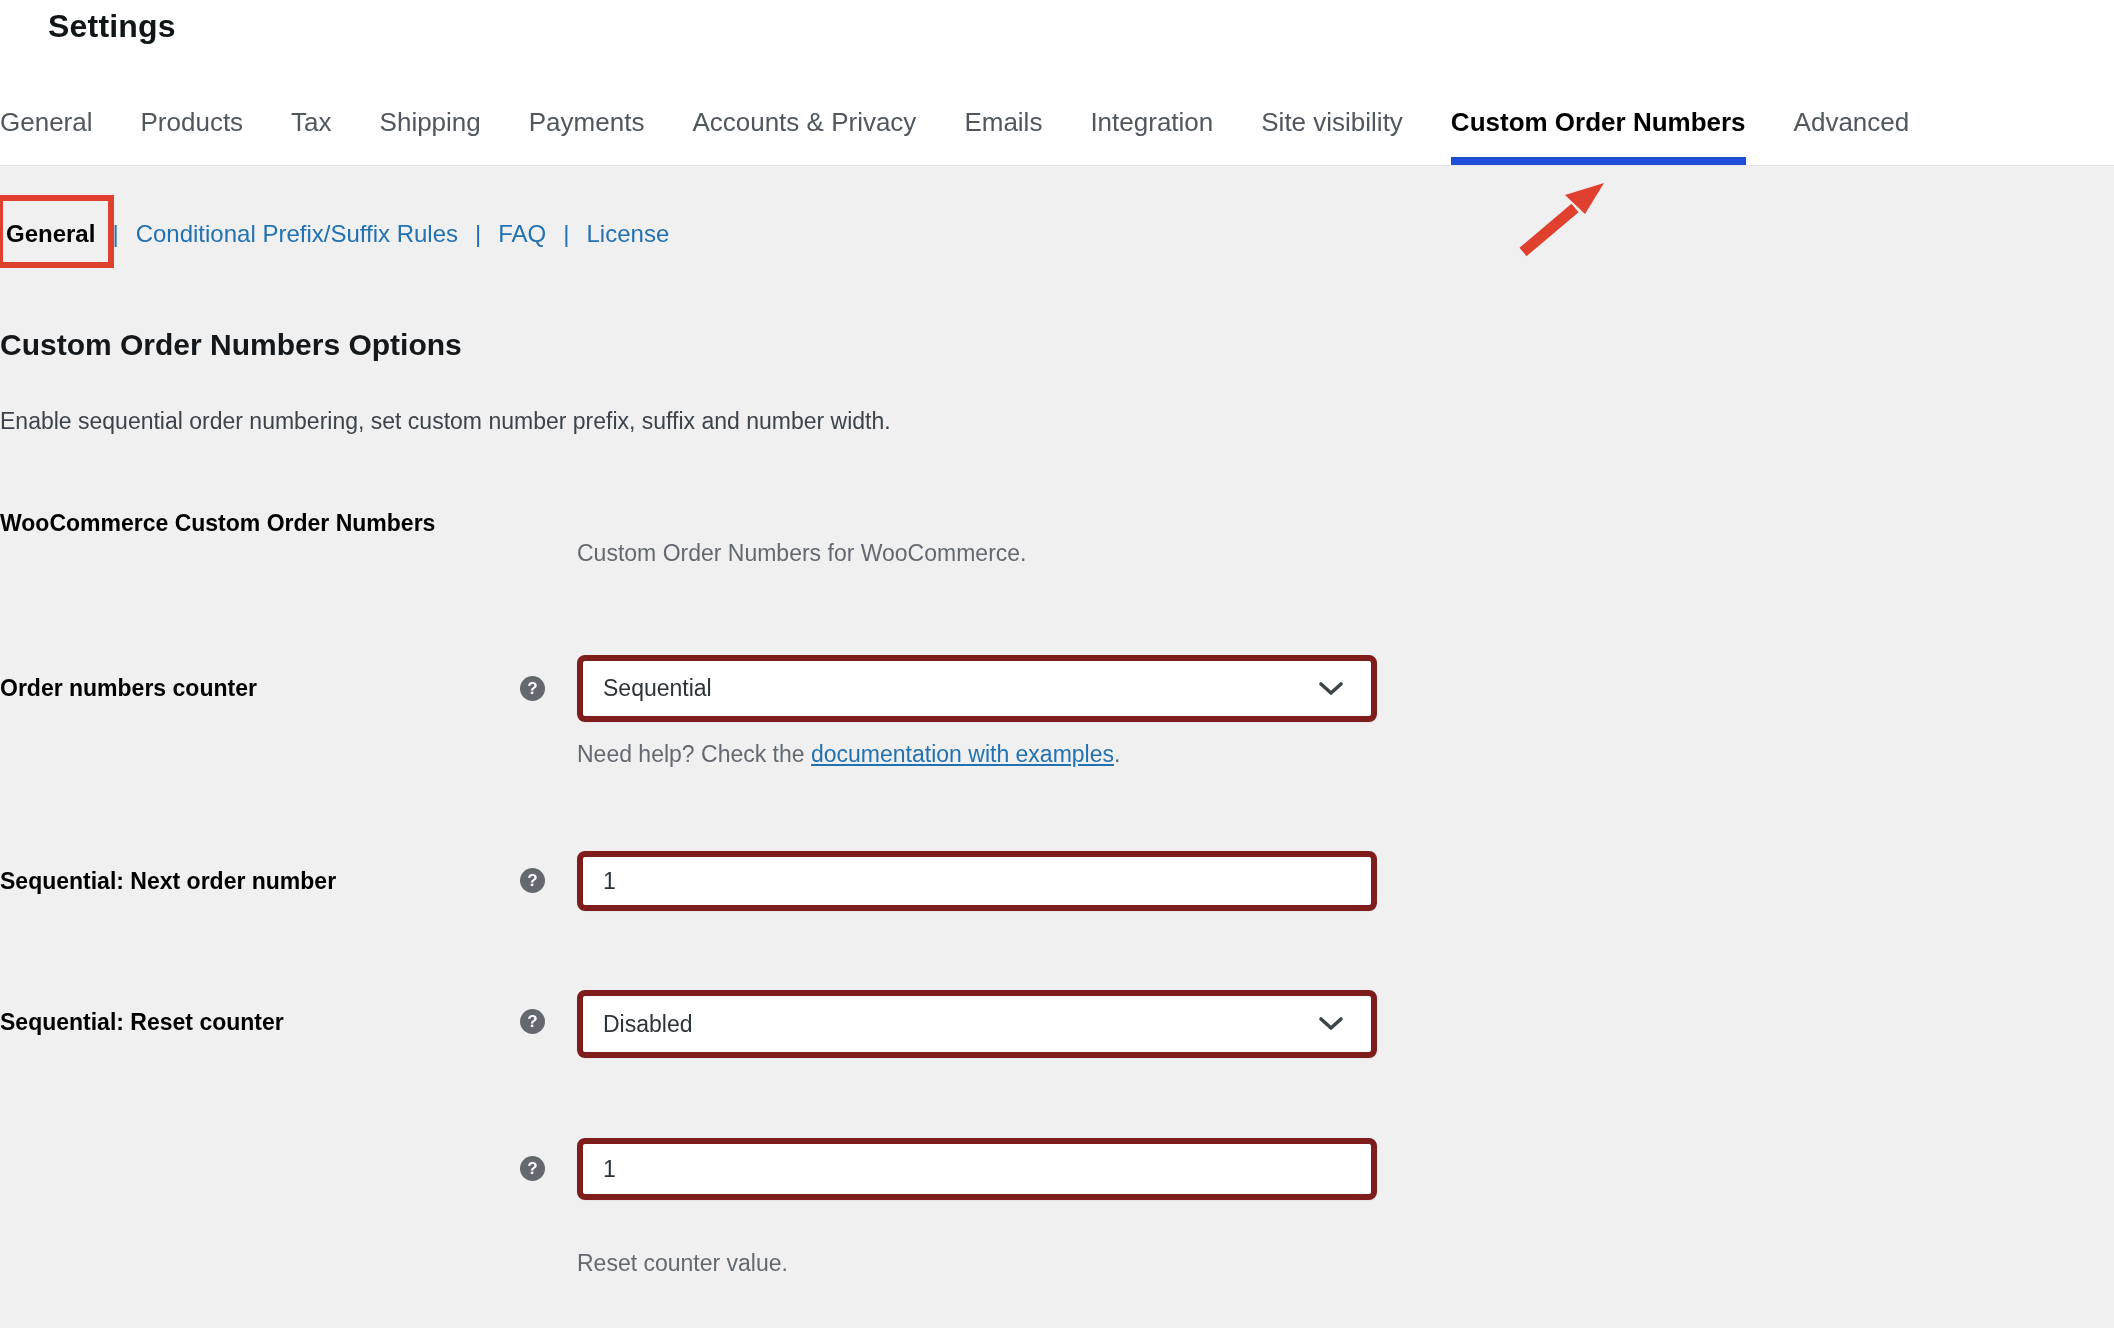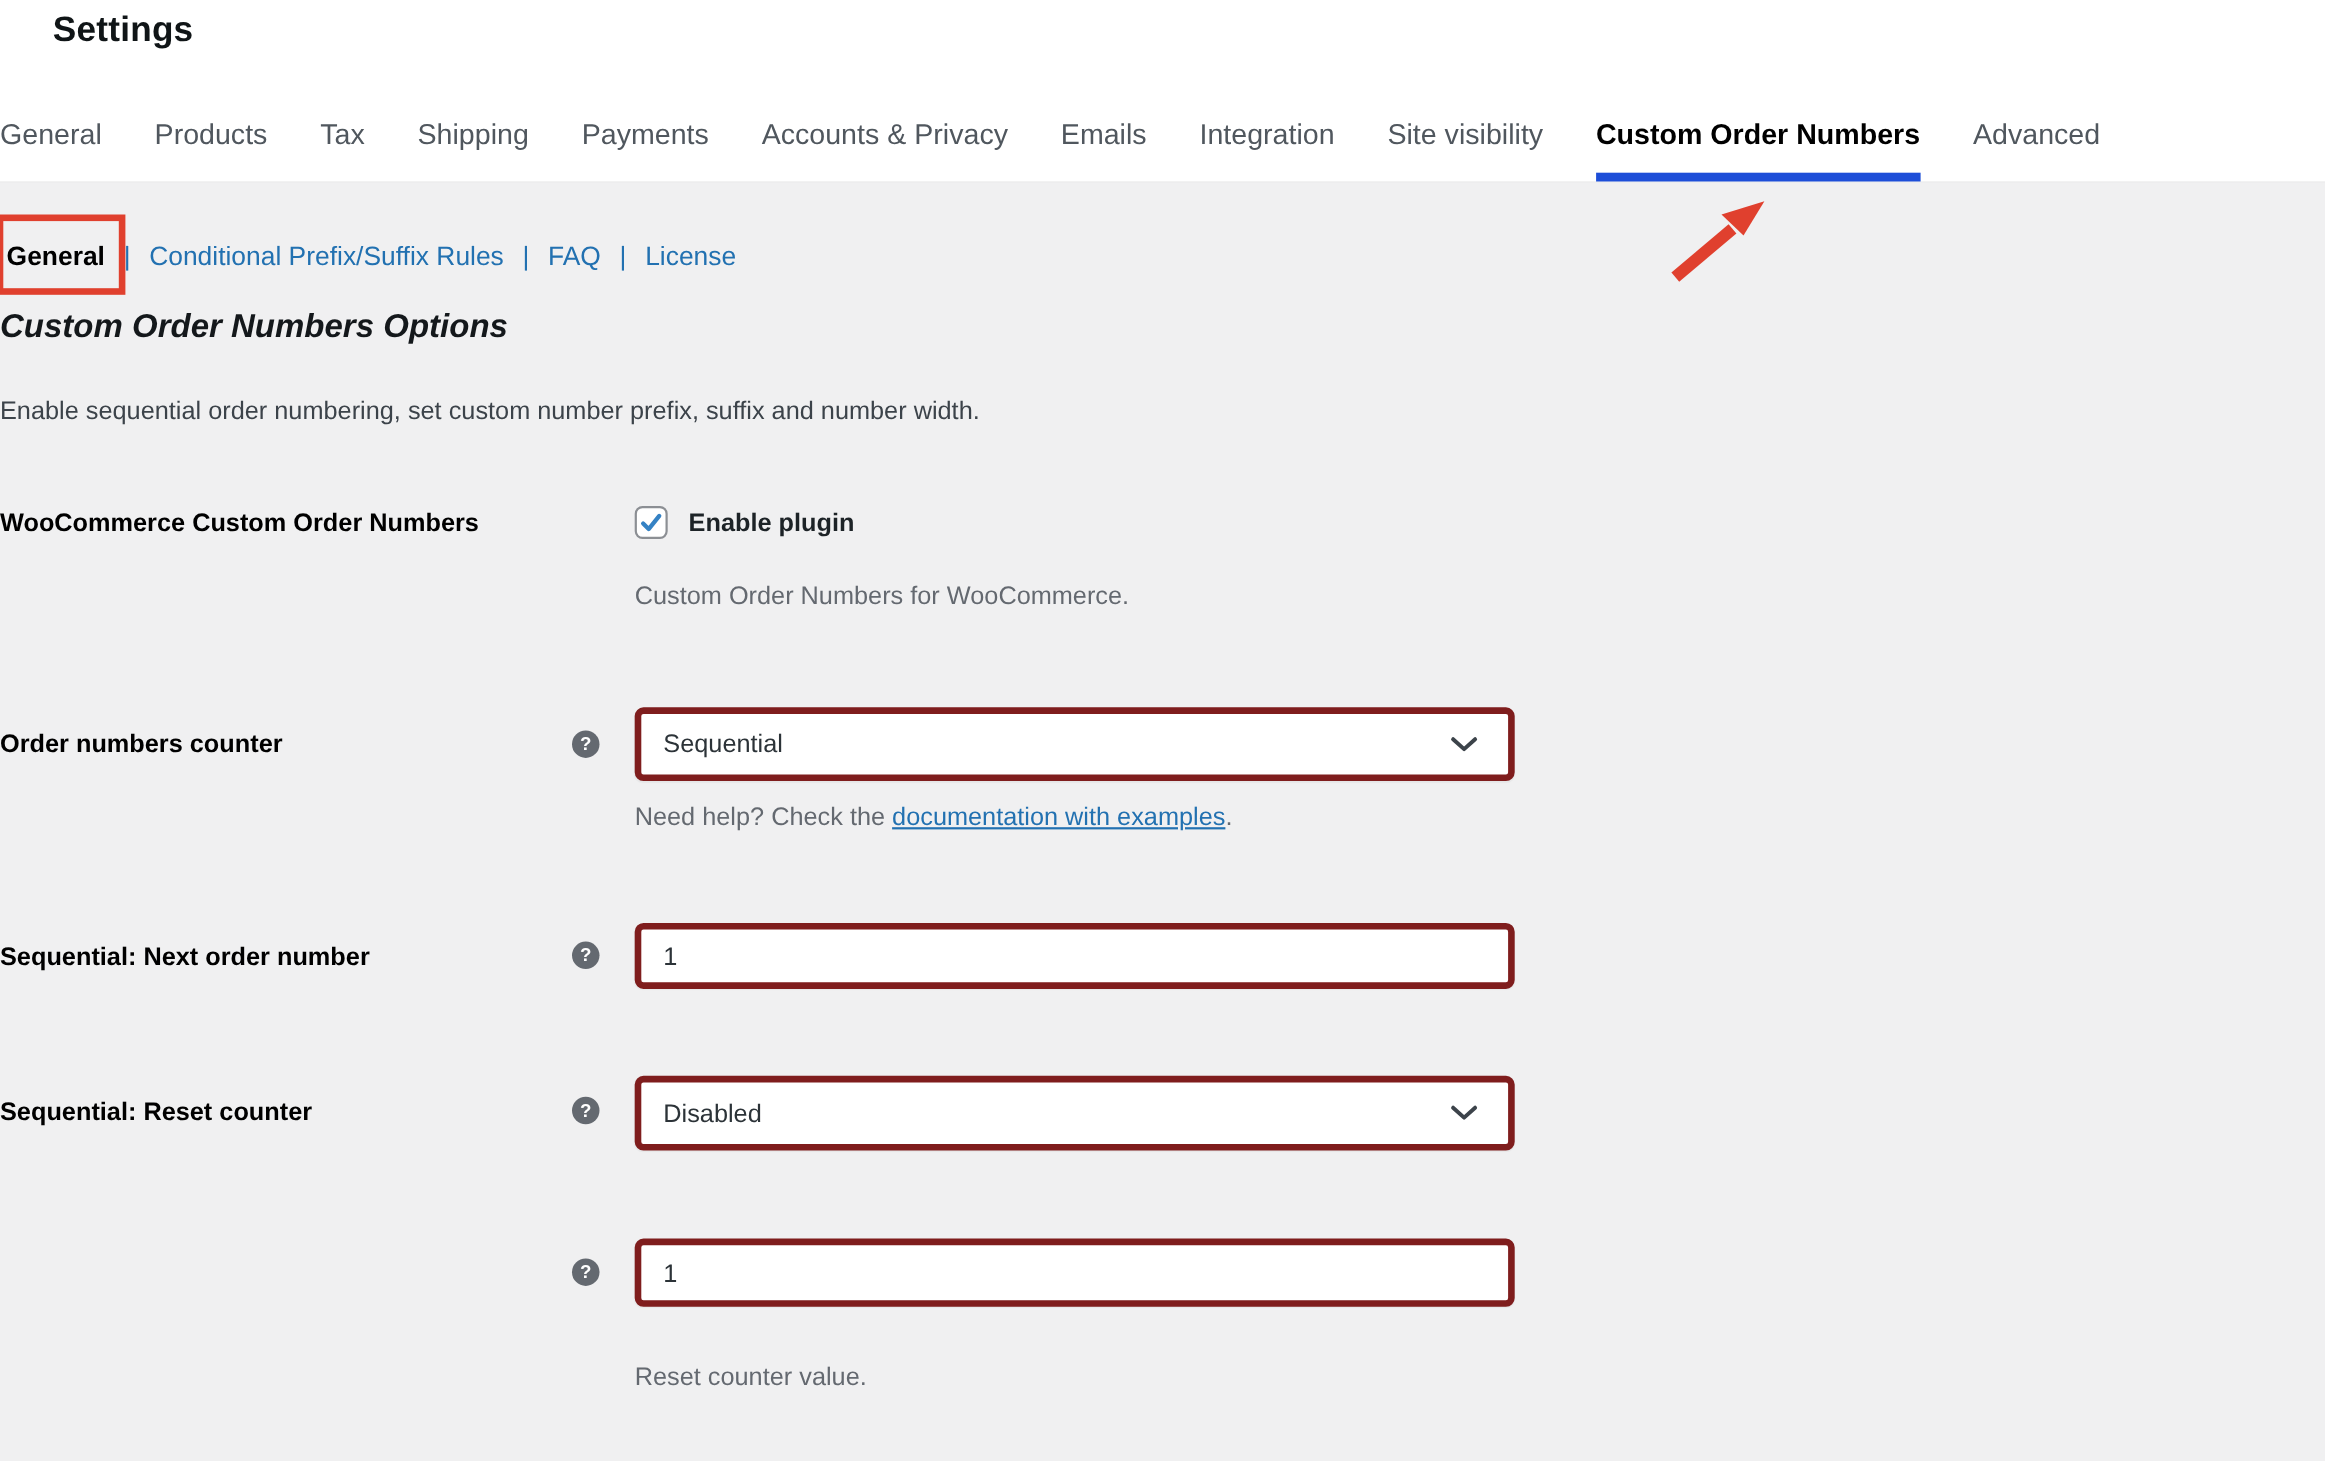--- a/index.html
+++ b/index.html
@@ -64,26 +64,25 @@
     align-items: center;
     gap: 17px;
     font-size: 24px;
     line-height: 32px;
   }
   .subnav-current { color: #000000; font-weight: 700; }
   .subnav-link { color: #2271b1; text-decoration: none; cursor: pointer; }
   .subnav-sep { color: #2271b1; }
 
   .section-heading {
-    margin-top: 28px;
+    margin-top: 76px;
     font-size: 30px;
     font-weight: 700;
     line-height: 38px;
     color: #14181b;
-    font-style: italic;
   }
   .section-desc {
     margin-top: 43px;
     font-size: 23px;
     line-height: 28px;
     color: #3c434a;
   }
 
   
   .row {
@@ -225,28 +224,20 @@
     <a class="subnav-link">License</a>
   </div>
 
   <h2 class="section-heading">Custom Order Numbers Options</h2>
   <p class="section-desc">Enable sequential order numbering, set custom number prefix, suffix and number width.</p>
 
   <div class="row row-enable">
     <div class="flabel">WooCommerce Custom Order Numbers</div>
     <div></div>
     <div class="field-col">
-      <div class="checkbox-line">
-        <span class="checkbox">
-          <svg width="22" height="22" viewBox="0 0 24 24">
-            <path d="M4 13 L9.5 18.5 L20 5.5" fill="none" stroke="#3582c4" stroke-width="4.2" stroke-linecap="round" stroke-linejoin="round"></path>
-          </svg>
-        </span>
-        <span class="checkbox-label">Enable plugin</span>
-      </div>
       <div class="gray-desc desc-enable">Custom Order Numbers for WooCommerce.</div>
     </div>
   </div>
 
   <div class="row row-counter">
     <div class="flabel vc-select-tall">Order numbers counter</div>
     <div class="help ic-select-tall">?</div>
     <div class="field-col">
       <div class="select select-tall">
         <span>Sequential</span>

